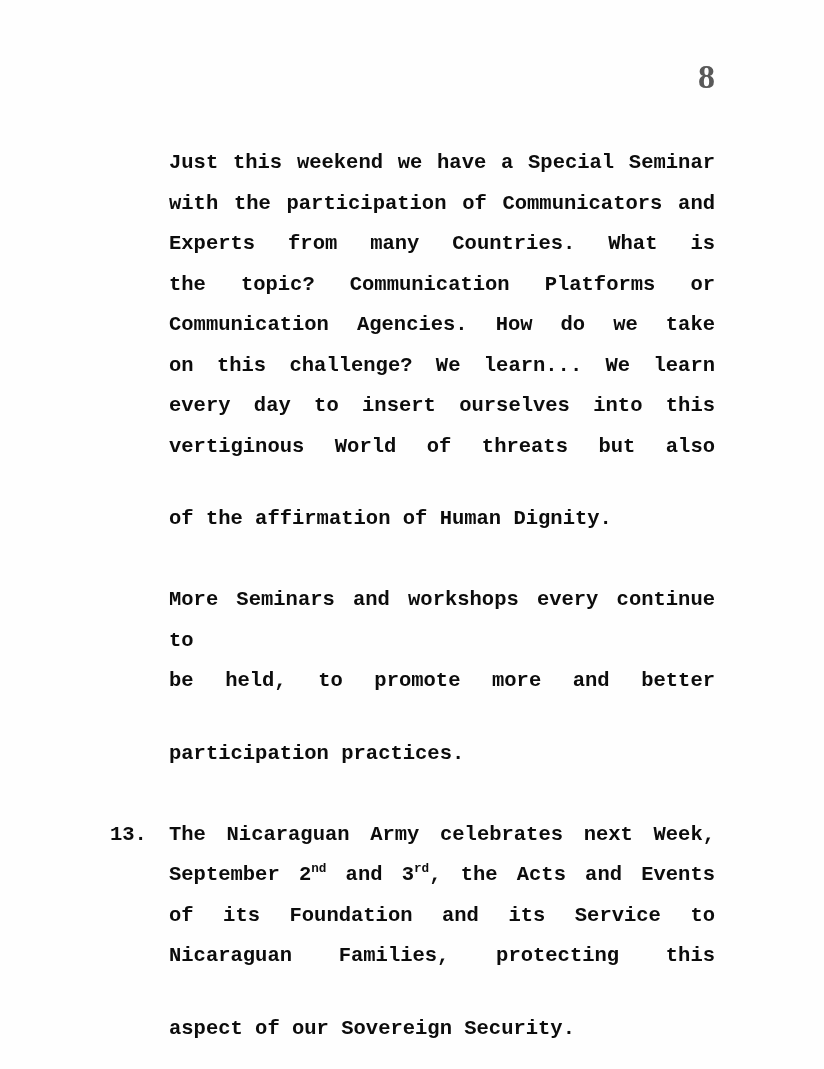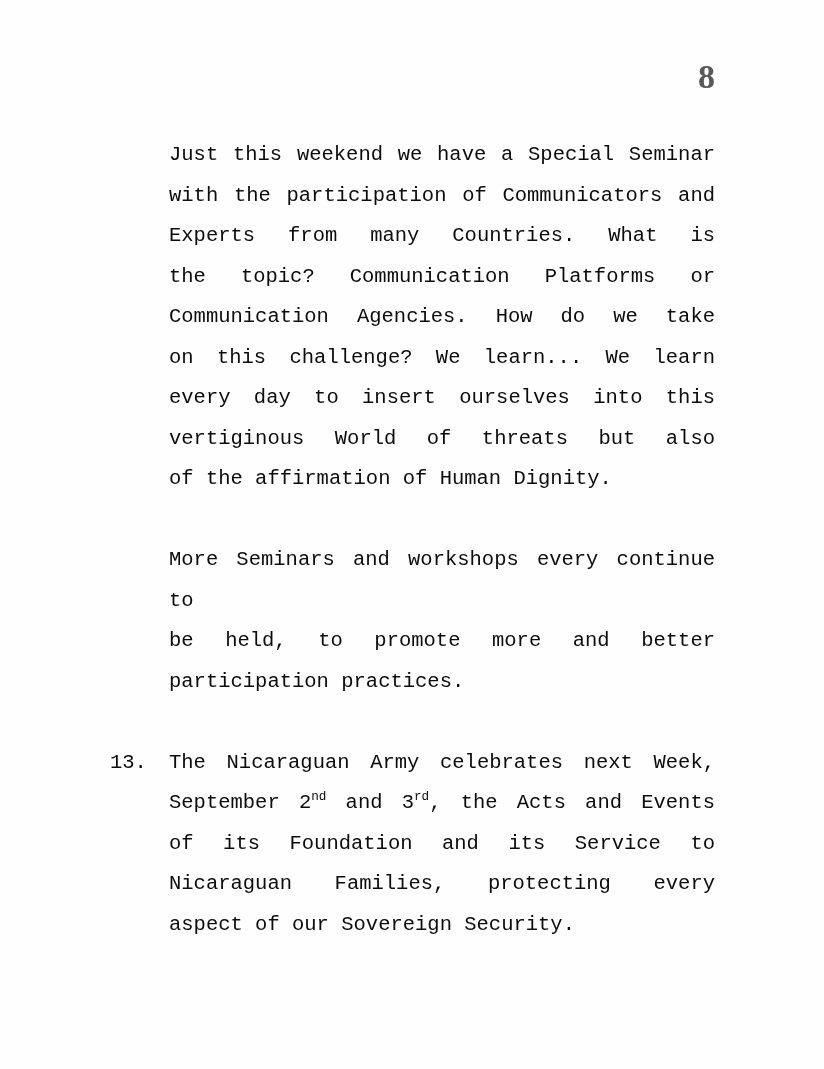--- a/index.html
+++ b/index.html
@@ -24,45 +24,46 @@
     top: 60px;
     right: 109px;
     font-family: "Liberation Serif", "DejaVu Serif", serif;
     font-weight: bold;
     font-size: 34px;
     line-height: 1;
     color: #595959;
   }
   .text-block {
     position: absolute;
-    top: 135px;
+    top: 143px;
     left: 110px;
     width: 605px;
     color: #0c0c0c;
-    font-weight: normal;
+    font-weight: bold;
     font-size: 20.5px;
     line-height: 40.5px;
   }
   .paragraph {
     position: relative;
     margin: 0 0 40.5px 59px;
     width: 546px;
   }
   .paragraph:last-child { margin-bottom: 0; }
   .list-number {
     position: absolute;
     left: -59px;
     top: 0;
   }
   .line {
     text-align: justify;
     text-align-last: justify;
   }
   .line.last {
     text-align-last: left;
+    margin-top: 32px;
   }
   sup {
     font-size: 0.62em;
     line-height: 0;
     vertical-align: super;
     margin-top: 32px;
   }
 </style>
 </head>
 <body>
@@ -84,17 +85,17 @@
       <div class="paragraph">
         <div class="line">More Seminars and workshops every continue to</div>
         <div class="line">be held, to promote more and better</div>
         <div class="line last">participation practices.</div>
       </div>
       <div class="paragraph numbered">
         <span class="list-number">13.</span>
         <div class="line">The Nicaraguan Army celebrates next Week,</div>
         <div class="line">September 2<sup>nd</sup> and 3<sup>rd</sup>, the Acts and Events</div>
         <div class="line">of its Foundation and its Service to</div>
-        <div class="line">Nicaraguan Families, protecting every</div>
+        <div class="line">Nicaraguan Families, protecting this</div>
         <div class="line last">aspect of our Sovereign Security.</div>
       </div>
     </div>
 </div>
 
 </body></html>

